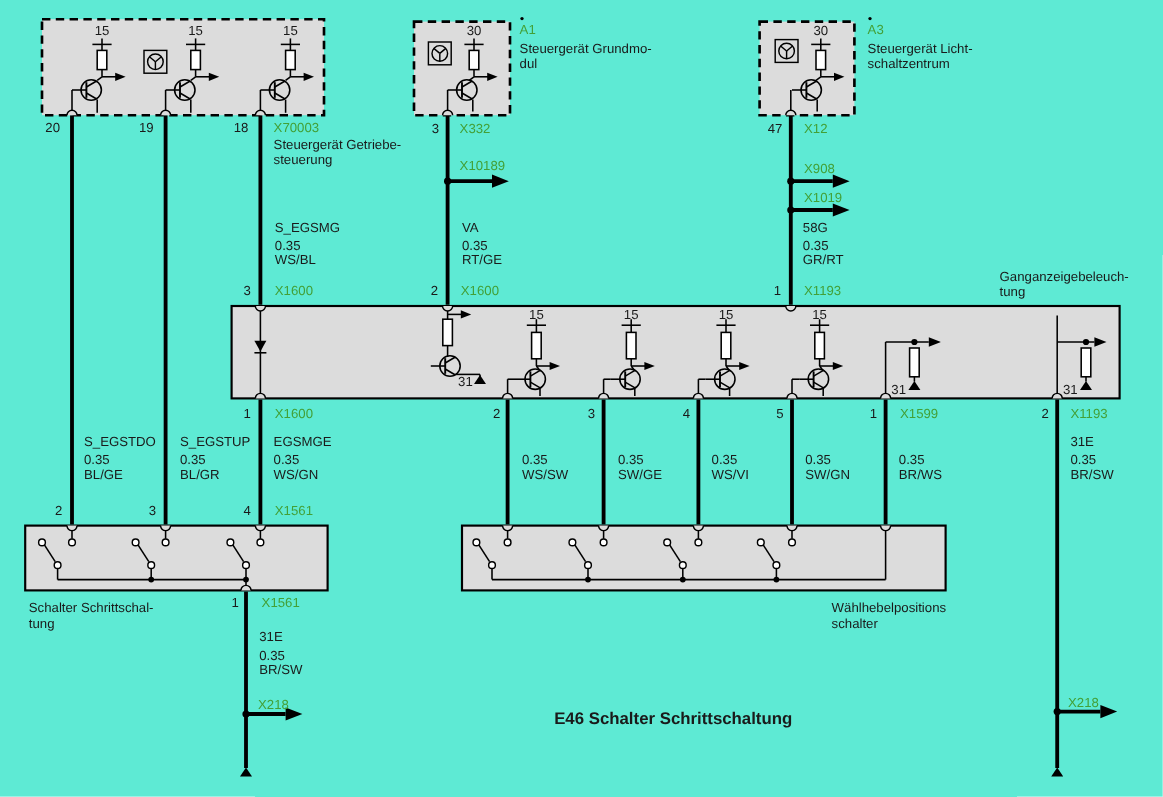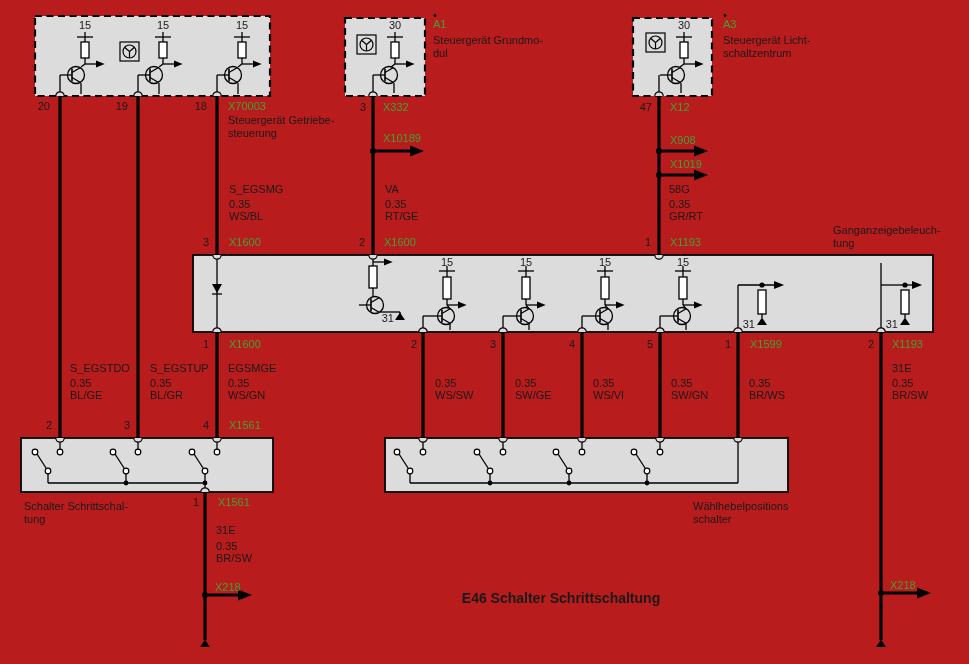--- a/index.html
+++ b/index.html
@@ -1,17 +1,17 @@
 <!DOCTYPE html>
 <html><head>
 <meta charset="utf-8">
 <style>
   :root { --grn:#43a037; --ink:#1a1a1a; --fill:#dcdcdc; }
   html,body { margin:0; padding:0; background:#fff; }
-  .stage { position:relative; width:969px; height:664px; background:#b91c1c; overflow:hidden; }
+  .stage { position:relative; width:969px; height:664px; background:#5eead4; overflow:hidden; }
   svg text { font-family:"Liberation Sans","DejaVu Sans",sans-serif; font-size:11px; fill:var(--ink); }
   svg text.grn { fill:var(--grn); }
   svg text.e { text-anchor:end; }
   svg text.m { text-anchor:middle; }
   svg text.ttl { font-size:14px; font-weight:bold; text-anchor:middle; }
   .w  { stroke:#000; stroke-width:3.2; }
   .t  { stroke:#000; stroke-width:1.3; fill:none; }
   .bx { fill:var(--fill); stroke:#000; stroke-width:1.8; }
   .bxd{ fill:var(--fill); stroke:#000; stroke-width:2.2; stroke-dasharray:7 4.5; }
   .rs { fill:#fff; stroke:#000; stroke-width:1.3; }

